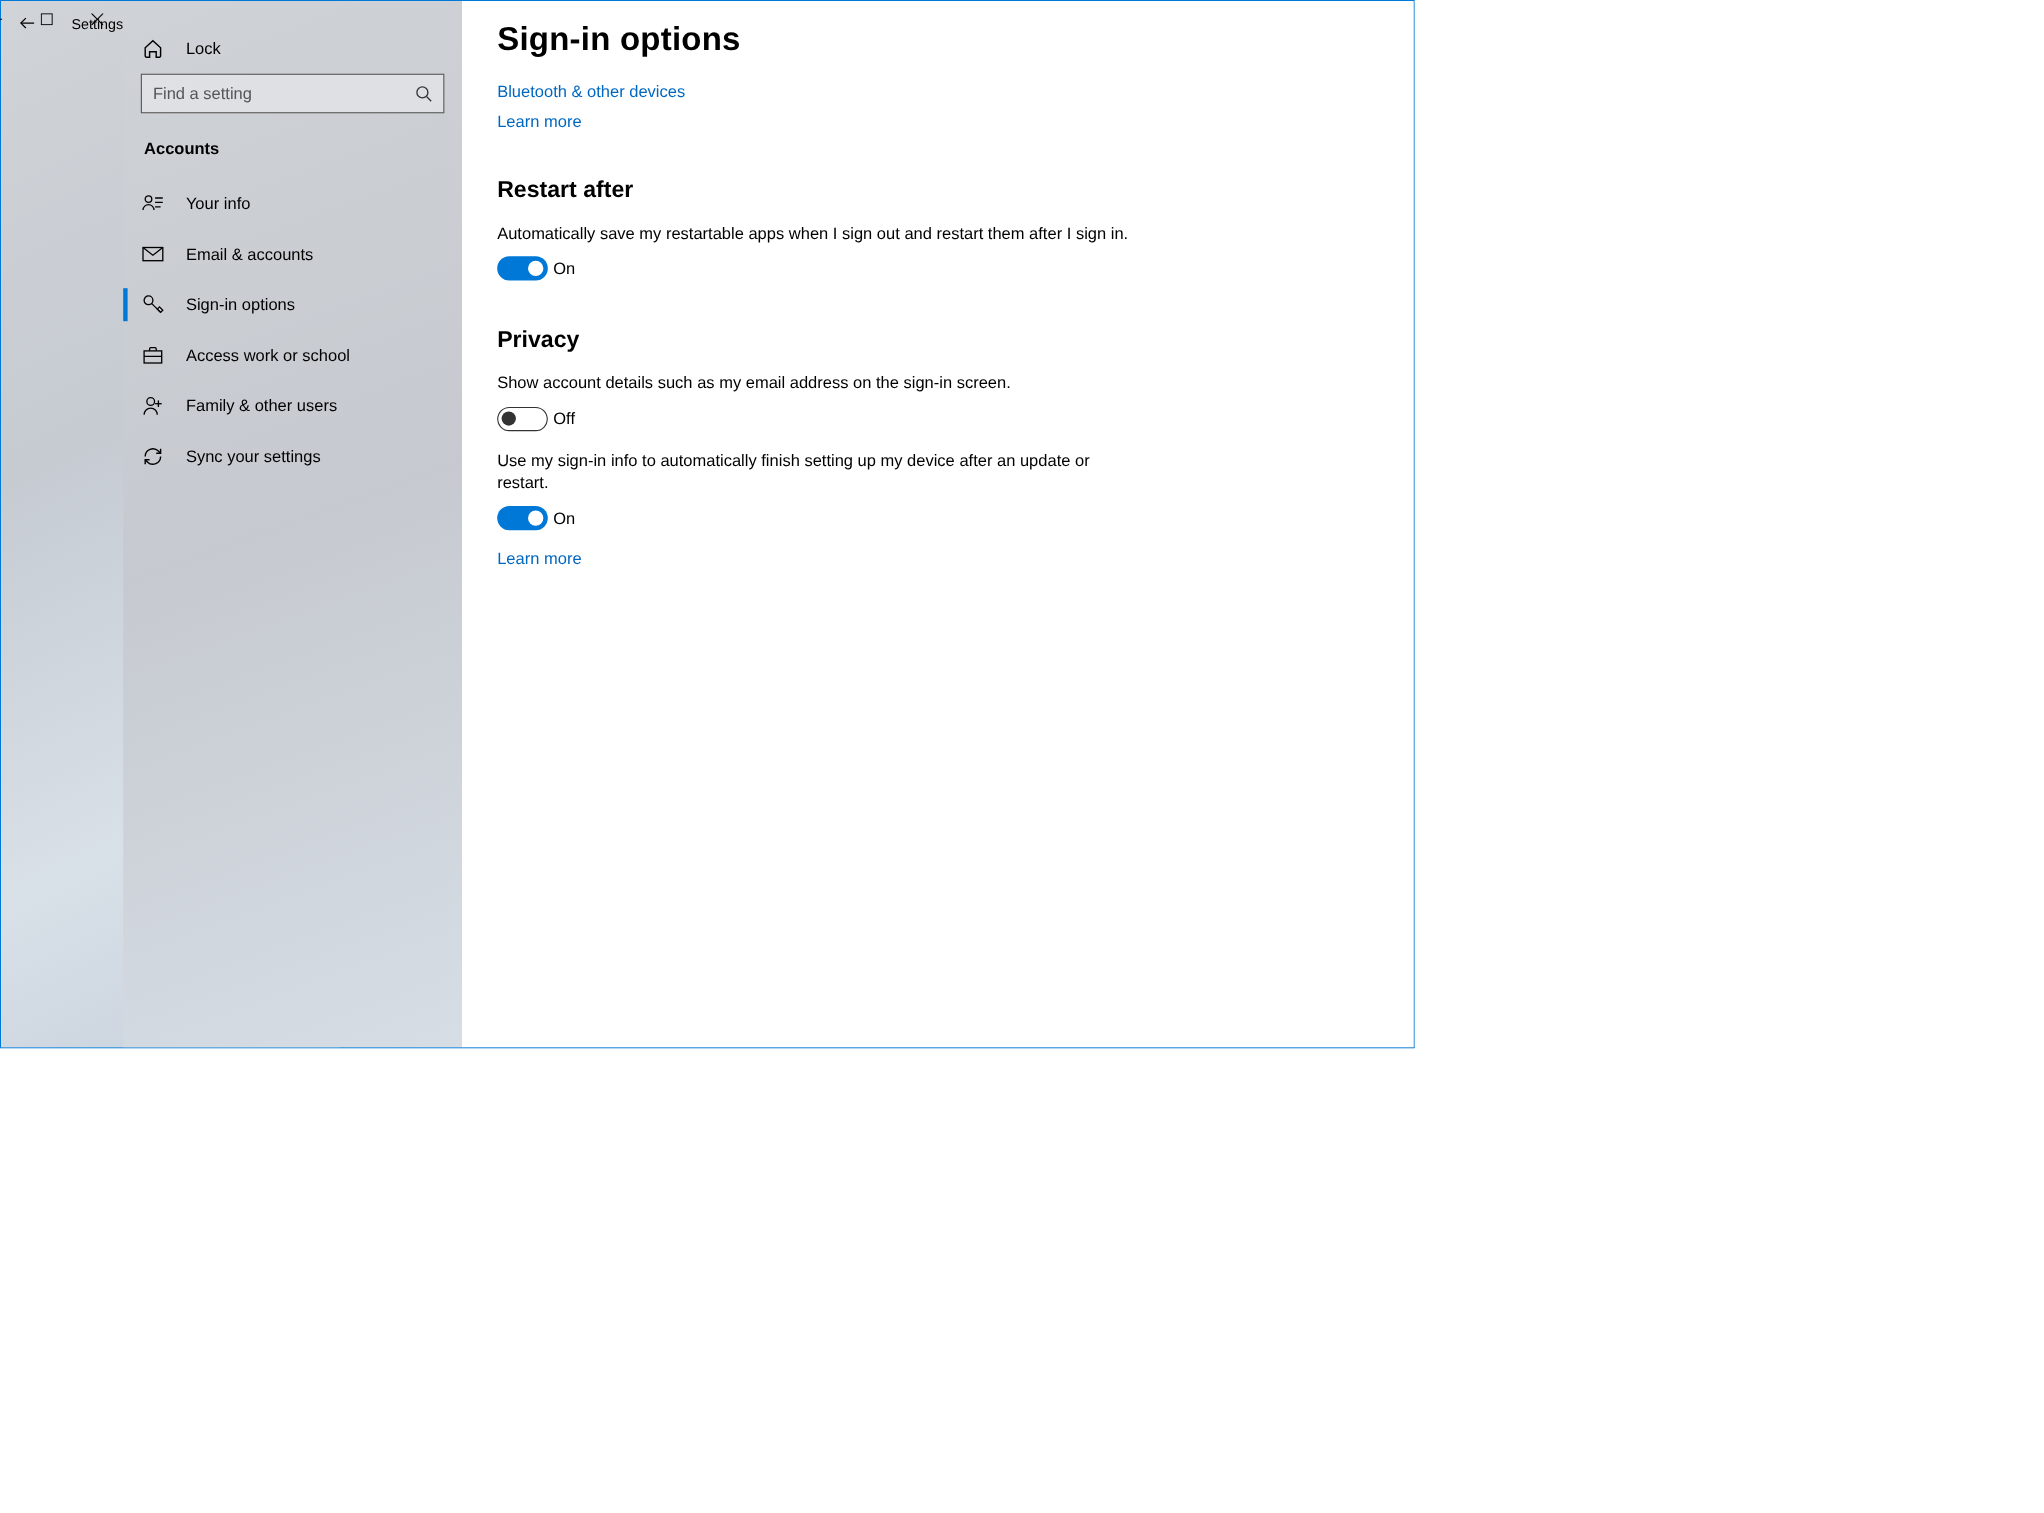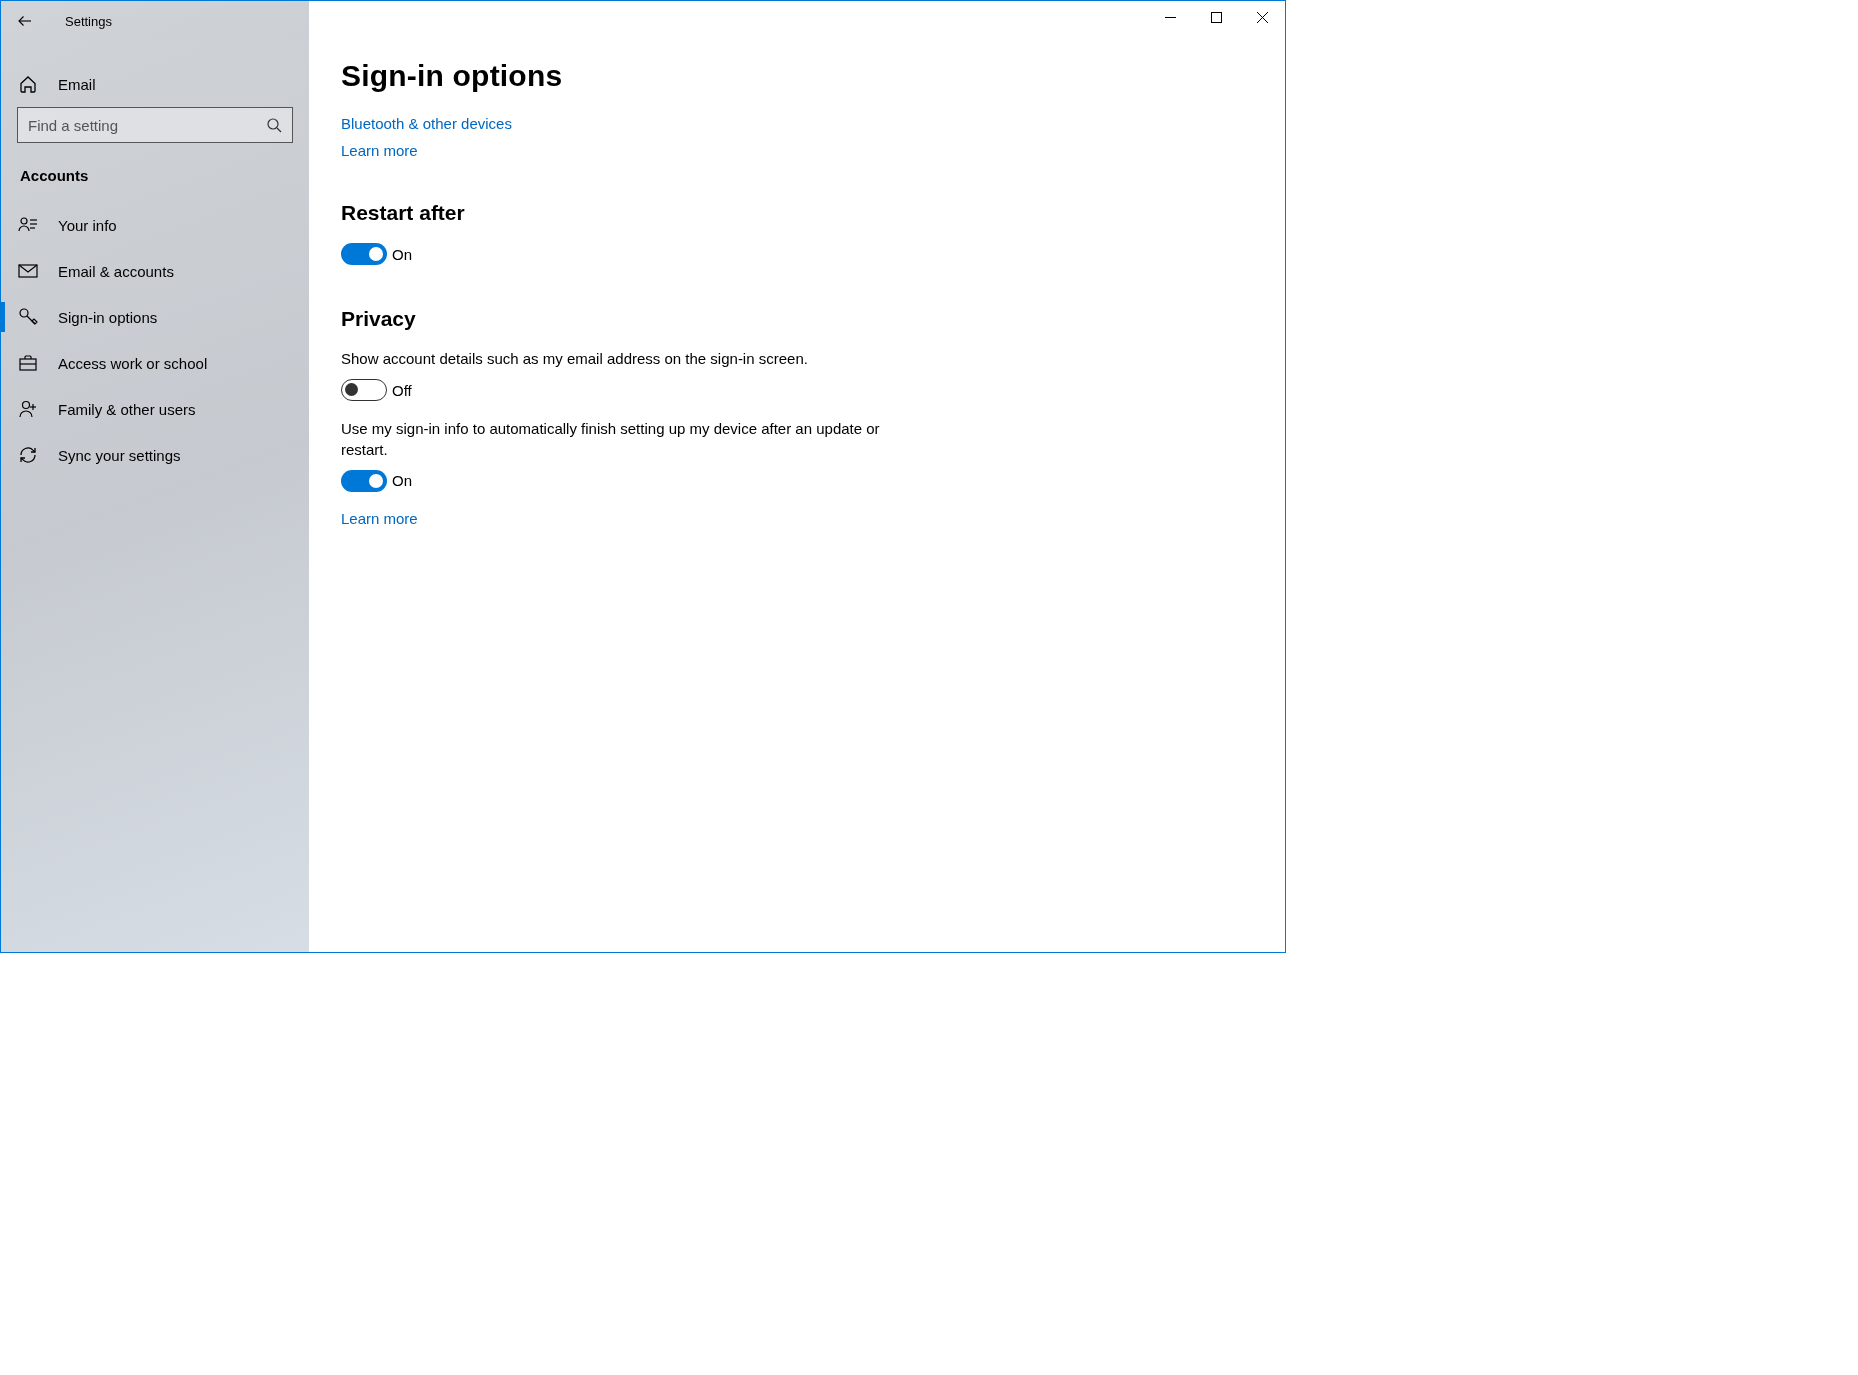--- a/index.html
+++ b/index.html
@@ -9,21 +9,21 @@
     font-size: 15px;
     color: #000;
     background: #fff;
     overflow: hidden;
   }
   .window {
     width: 1286px;
     height: 953px;
     border: 1px solid #0078d7;
     display: flex;
-    flex-direction: column;
+    flex-direction: row;
     position: relative;
     background: #fff;
   }
   .titlebar {
     height: 40px;
     display: flex;
     align-items: center;
     position: relative;
     flex-shrink: 0;
   }
@@ -270,21 +270,21 @@
   <div class="body">
 
     <div class="sidebar">
 
       <div class="nav-row">
         <span class="icon">
           <svg viewBox="0 0 20 20" fill="none" stroke="#000" stroke-width="1.3">
               <path d="M3 9.5 10 3l7 6.5V17a1 1 0 0 1-1 1h-3v-5H7v5H4a1 1 0 0 1-1-1V9.5Z"></path>
             </svg>
         </span>
-        <span>Email</span>
+        <span>Lock</span>
       </div>
 
       <div class="search-wrap">
         <div class="search-box">
           <input type="text" placeholder="Find a setting" style="">
           <svg class="sicon" viewBox="0 0 16 16" fill="none" stroke="#333" stroke-width="1.2">
               <circle cx="7" cy="7" r="5"></circle>
               <line x1="11" y1="11" x2="15" y2="15"></line>
             </svg>
         </div>
@@ -364,20 +364,21 @@
     </div>
 
     <div class="main">
       <h1 class="page-title">Sign-in options</h1>
 
       <a class="link">Bluetooth &amp; other devices</a>
       <a class="link">Learn more</a>
 
       <div class="section">
         <h2>Restart after</h2>
+        <p class="desc">Automatically save my restartable apps when I sign out and restart them after I sign in.</p>
         <div class="toggle-row">
           <div class="toggle on">
               <div class="knob"></div>
             </div>
           <span class="toggle-label">On</span>
         </div>
       </div>
 
       <div class="section">
         <h2>Privacy</h2>

